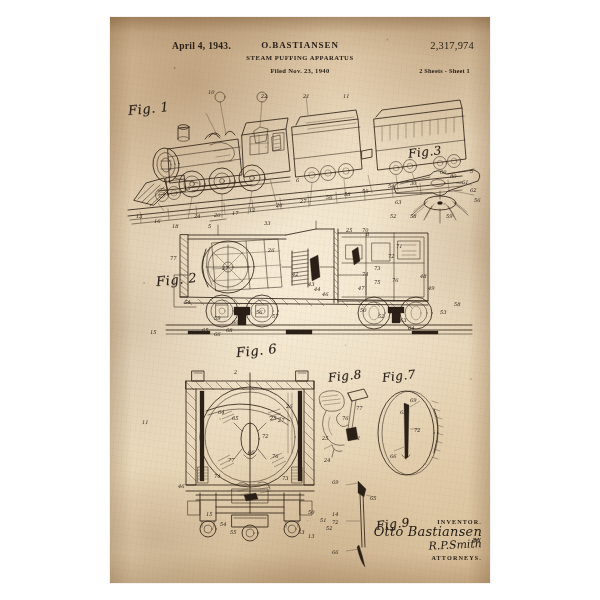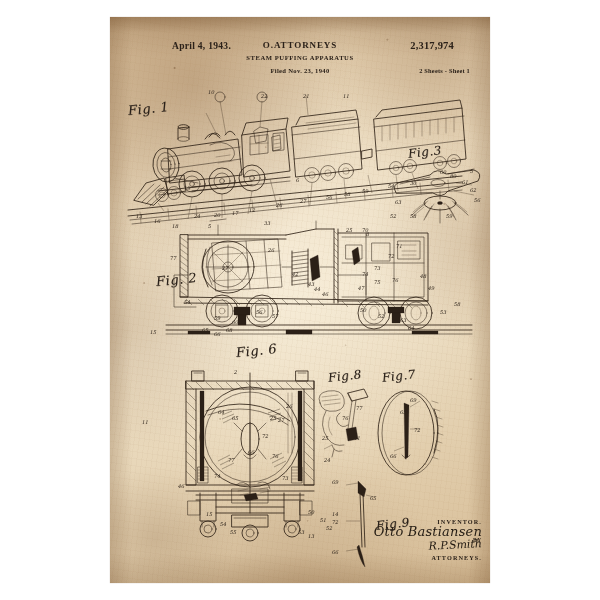--- a/index.html
+++ b/index.html
@@ -51,21 +51,21 @@
   }
 
   #sheet-content{position:absolute;inset:0;z-index:3;}
 
   
   .hdr{position:absolute;color:#2b2119;white-space:nowrap;}
   #hdr-date{left:62px;top:24px;font-weight:bold;font-size:9.5px;letter-spacing:.3px;}
   #hdr-inventor{left:50%;top:23px;transform:translateX(-50%);font-weight:bold;font-size:9px;letter-spacing:.9px;}
   #hdr-title{left:50%;top:37px;transform:translateX(-50%);font-weight:bold;font-size:6.6px;letter-spacing:.55px;}
   #hdr-filed{left:50%;top:50px;transform:translateX(-50%);font-weight:bold;font-size:6.6px;letter-spacing:.3px;}
-  #hdr-patno{right:36px;top:23px;font-weight:bold;font-size:10.5px;letter-spacing:.2px;}
+  #hdr-patno{right:16px;top:23px;font-weight:normal;font-size:10.5px;letter-spacing:.2px;}
   #hdr-sheets{right:20px;top:50px;font-weight:bold;font-size:6.4px;letter-spacing:.2px;}
 
   
   .figlbl{position:absolute;font-family:"DejaVu Serif",serif;font-style:italic;
           font-size:13px;color:#2a211a;letter-spacing:.5px;
           transform:rotate(-6deg);text-shadow:.4px .3px 0 rgba(40,28,16,.35);}
 
   
   .num{position:absolute;font-family:"DejaVu Serif",serif;font-style:italic;
        font-size:5.2px;color:#2e241b;white-space:nowrap;}
@@ -90,21 +90,21 @@
 </style>
 </head>
 <body>
 
 <div id="stage">
 
   <div id="paper">
     <div id="sheet-content">
 
       <div class="hdr" id="hdr-date">April 4, 1943.</div>
-      <div class="hdr" id="hdr-inventor">O.ATTORNEYS</div>
+      <div class="hdr" id="hdr-inventor">O.BASTIANSEN</div>
       <div class="hdr" id="hdr-title">STEAM PUFFING APPARATUS</div>
       <div class="hdr" id="hdr-filed">Filed Nov. 23, 1940</div>
       <div class="hdr" id="hdr-patno">2,317,974</div>
       <div class="hdr" id="hdr-sheets">2 Sheets - Sheet 1</div>
 
       <div class="figlbl" style="left:18px;top:84px;">Fig. 1</div>
 
       <svg class="fig" id="svg-fig1" style="left:0;top:62px;" width="380" height="150" viewBox="0 0 380 150">
         <g>
           <path class="ln2" d="M18 131 L352 97"></path>

